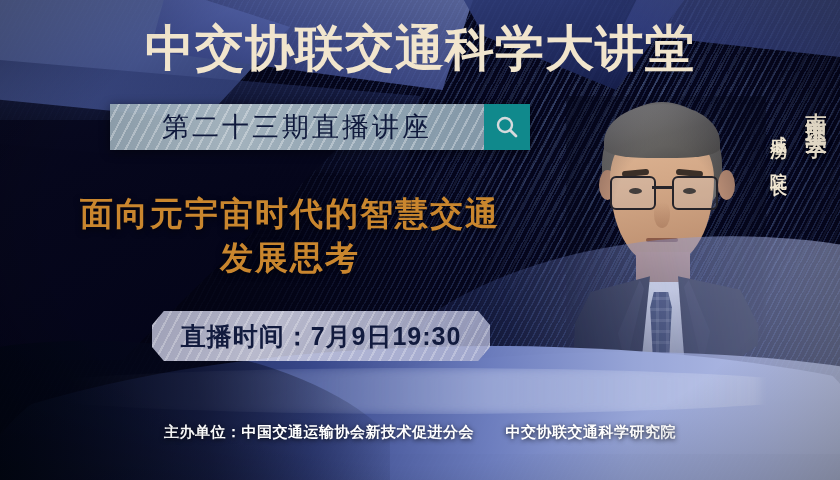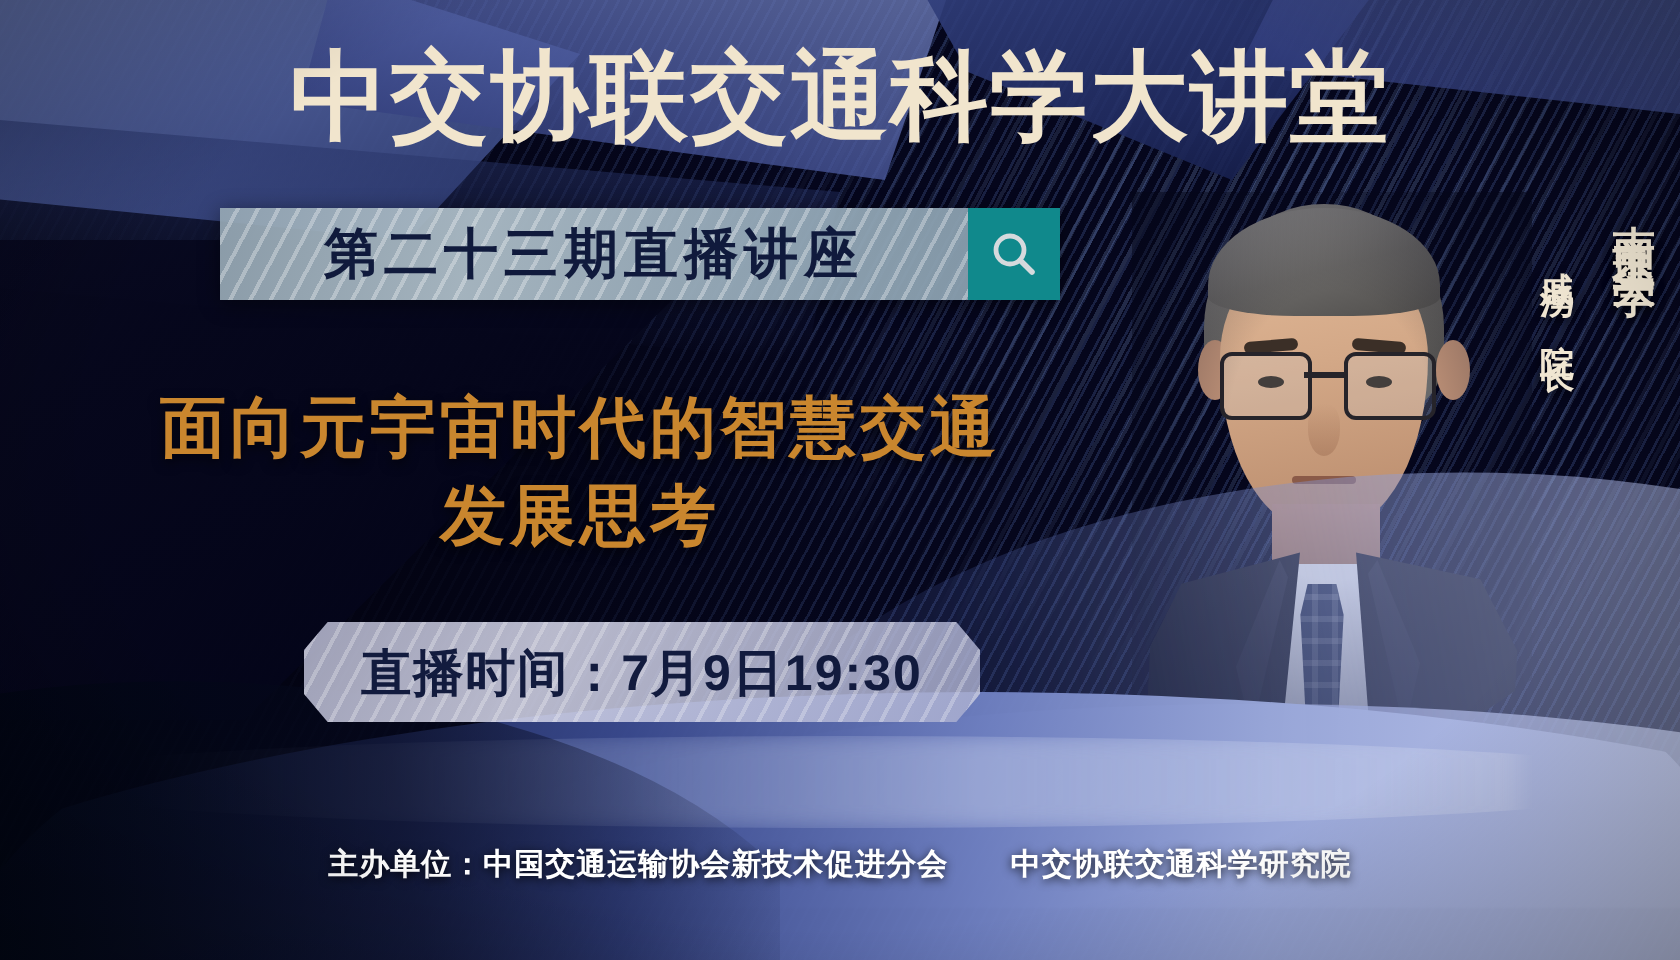--- a/index.html
+++ b/index.html
@@ -326,21 +326,21 @@
     pointer-events: none;
   }
   .episode-label {
     position: relative;
     flex: 1;
     display: flex;
     align-items: center;
     justify-content: center;
     padding-right: 0;
     font-size: 27px;
-    font-weight: bold;
+    font-weight: normal;
     color: #101a3c;
     letter-spacing: 3px;
     z-index: 2;
   }
   .episode-search {
     position: relative;
     width: 46px;
     background: #10898c;
     display: flex;
     align-items: center;

